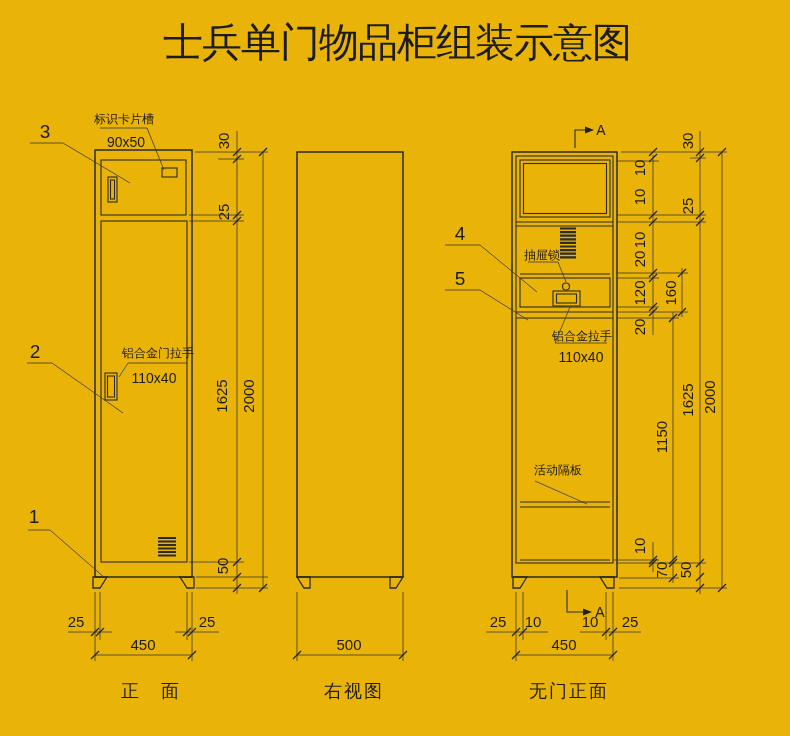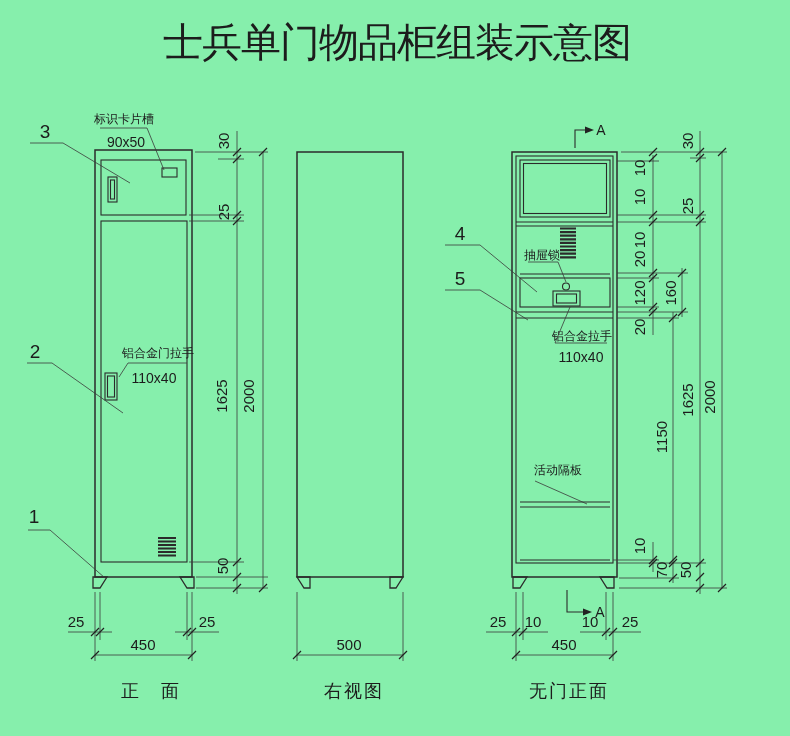--- a/index.html
+++ b/index.html
@@ -1,16 +1,16 @@
 <!DOCTYPE html>
 <html><head>
 <meta charset="utf-8">
 <style>
   html,body{margin:0;padding:0;background:#fff;}
-  .stage{position:relative;width:790px;height:736px;background:#86efac;overflow:hidden;}
+  .stage{position:relative;width:790px;height:736px;background:#eab308;overflow:hidden;}
   svg{display:block;}
   .s1{stroke:#2b2b2b;stroke-width:1.5;fill:none;}
   .s2{stroke:#2b2b2b;stroke-width:1.1;fill:none;}
   .dim{stroke:#3a3a3a;stroke-width:.8;fill:none;}
   .tick{stroke:#222;stroke-width:1.2;fill:none;}
   .vent{stroke:#2b2b2b;stroke-width:2.2;fill:none;}
   .foot{fill:none;stroke:#2b2b2b;stroke-width:1.3;}
   .arr{fill:#222;stroke:none;}
   text{fill:#1c1c1c;font-family:"Liberation Sans","DejaVu Sans",sans-serif;}
   .num{font-size:15px;}

